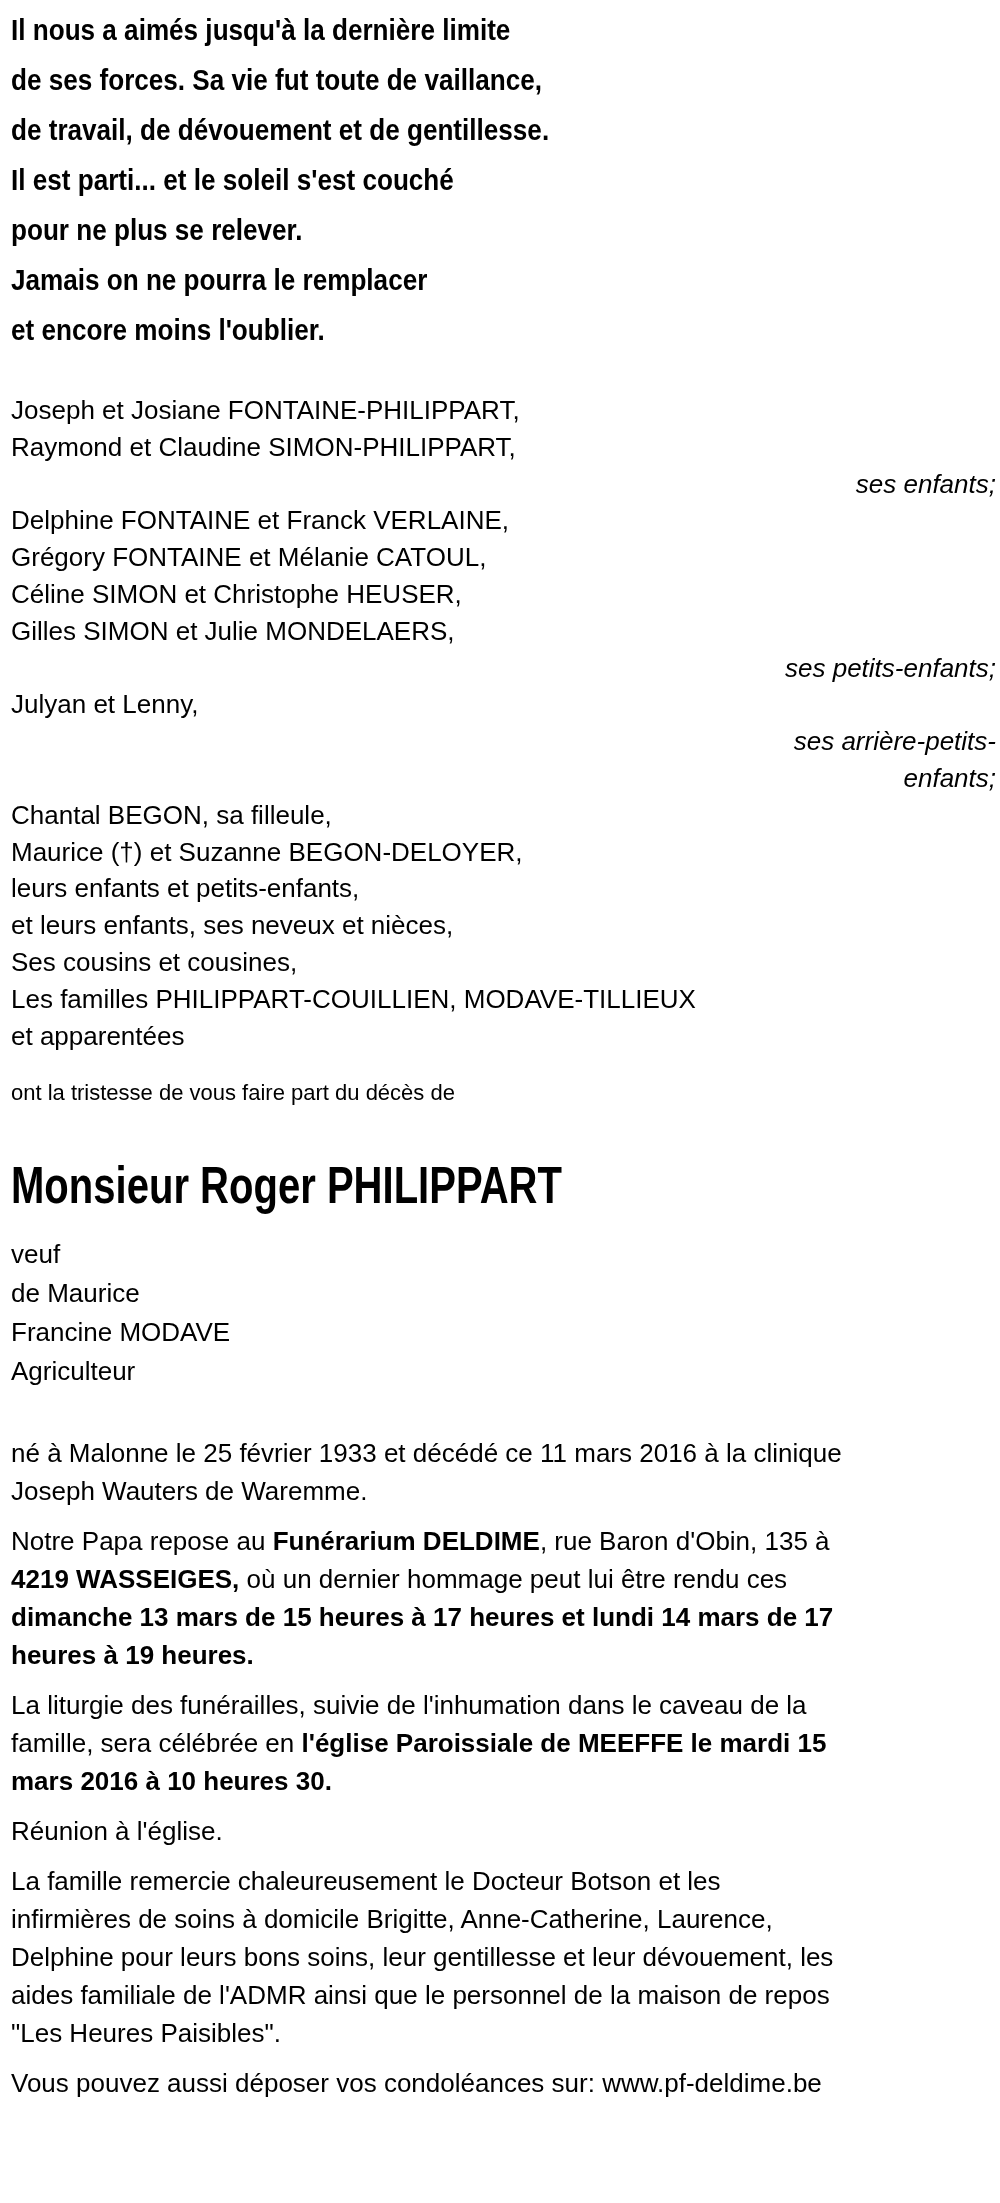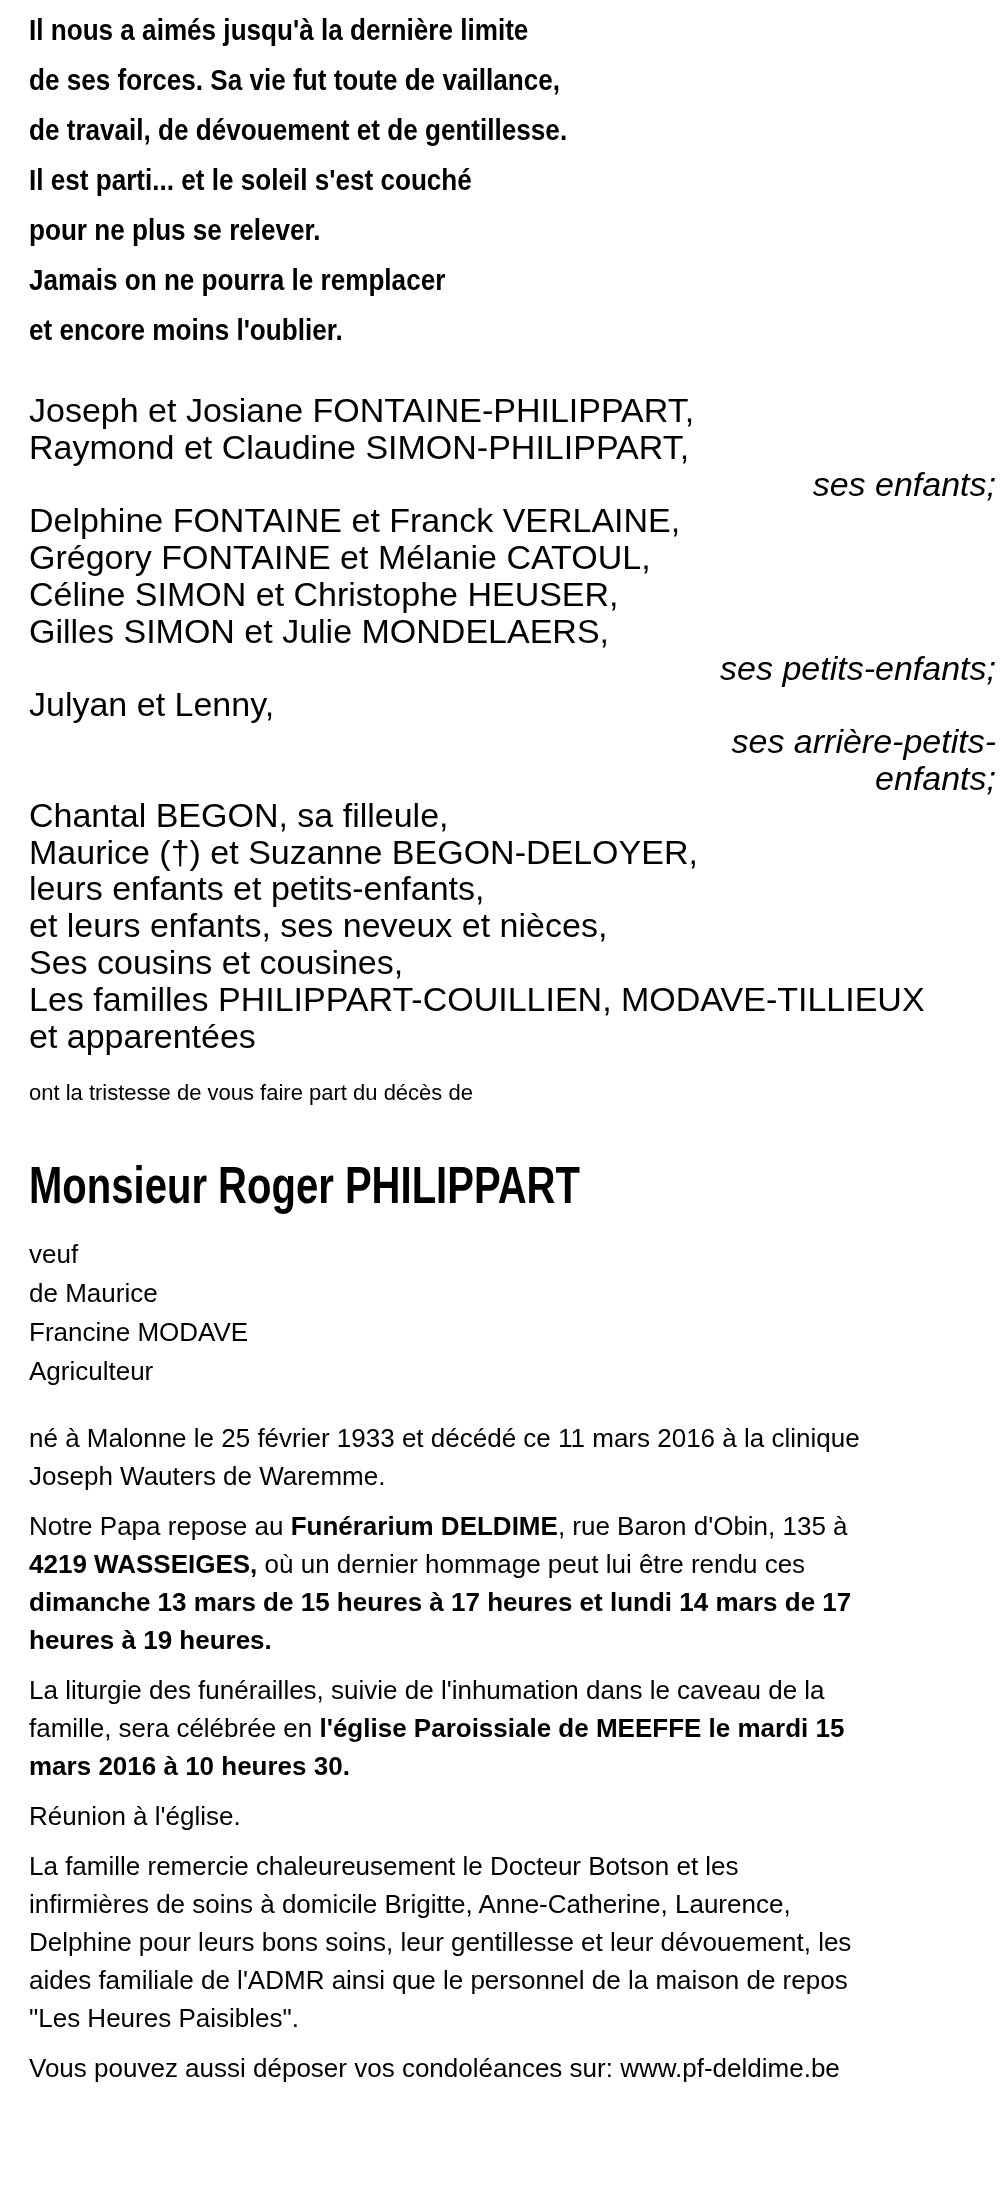--- a/index.html
+++ b/index.html
@@ -8,39 +8,39 @@
   }
   body {
     width: 1000px;
     height: 2203px;
     background: #ffffff;
     color: #000000;
     font-family: "Liberation Sans", "DejaVu Sans", sans-serif;
     overflow: hidden;
   }
   .doc {
-    padding: 5px 4px 0 29px;
+    padding: 5px 4px 0 11px;
   }
   
   .poem {
     font-weight: bold;
     font-size: 30px;
     line-height: 50px;
   }
   .poem .poem-line { white-space: nowrap; }
   .poem .sx {
     display: inline-block;
     transform: scaleX(0.87);
     transform-origin: 0 50%;
     white-space: nowrap;
   }
   
   .family {
     margin-top: 37px;
-    font-size: 34px;
+    font-size: 26px;
     line-height: 36.8px;
   }
   .family .line { white-space: nowrap; }
   .family .label-line {
     text-align: right;
     font-style: italic;
     white-space: nowrap;
   }
   
   .intro {
@@ -70,21 +70,21 @@
   .status .line { white-space: nowrap; }
   
   .details {
     font-size: 26px;
   }
   .details .para {
     margin-top: 12px;
     line-height: 38px;
   }
   .details .para.first {
-    margin-top: 28px;
+    margin-top: 43px;
   }
   .details .line { white-space: nowrap; }
   .details .b { font-weight: bold; text-align: center; }
 </style>
 </head>
 <body>
 
 <div class="doc">
   <div class="poem">
       <div class="poem-line"><span class="sx">Il nous a aimés jusqu'à la dernière limite</span></div>

